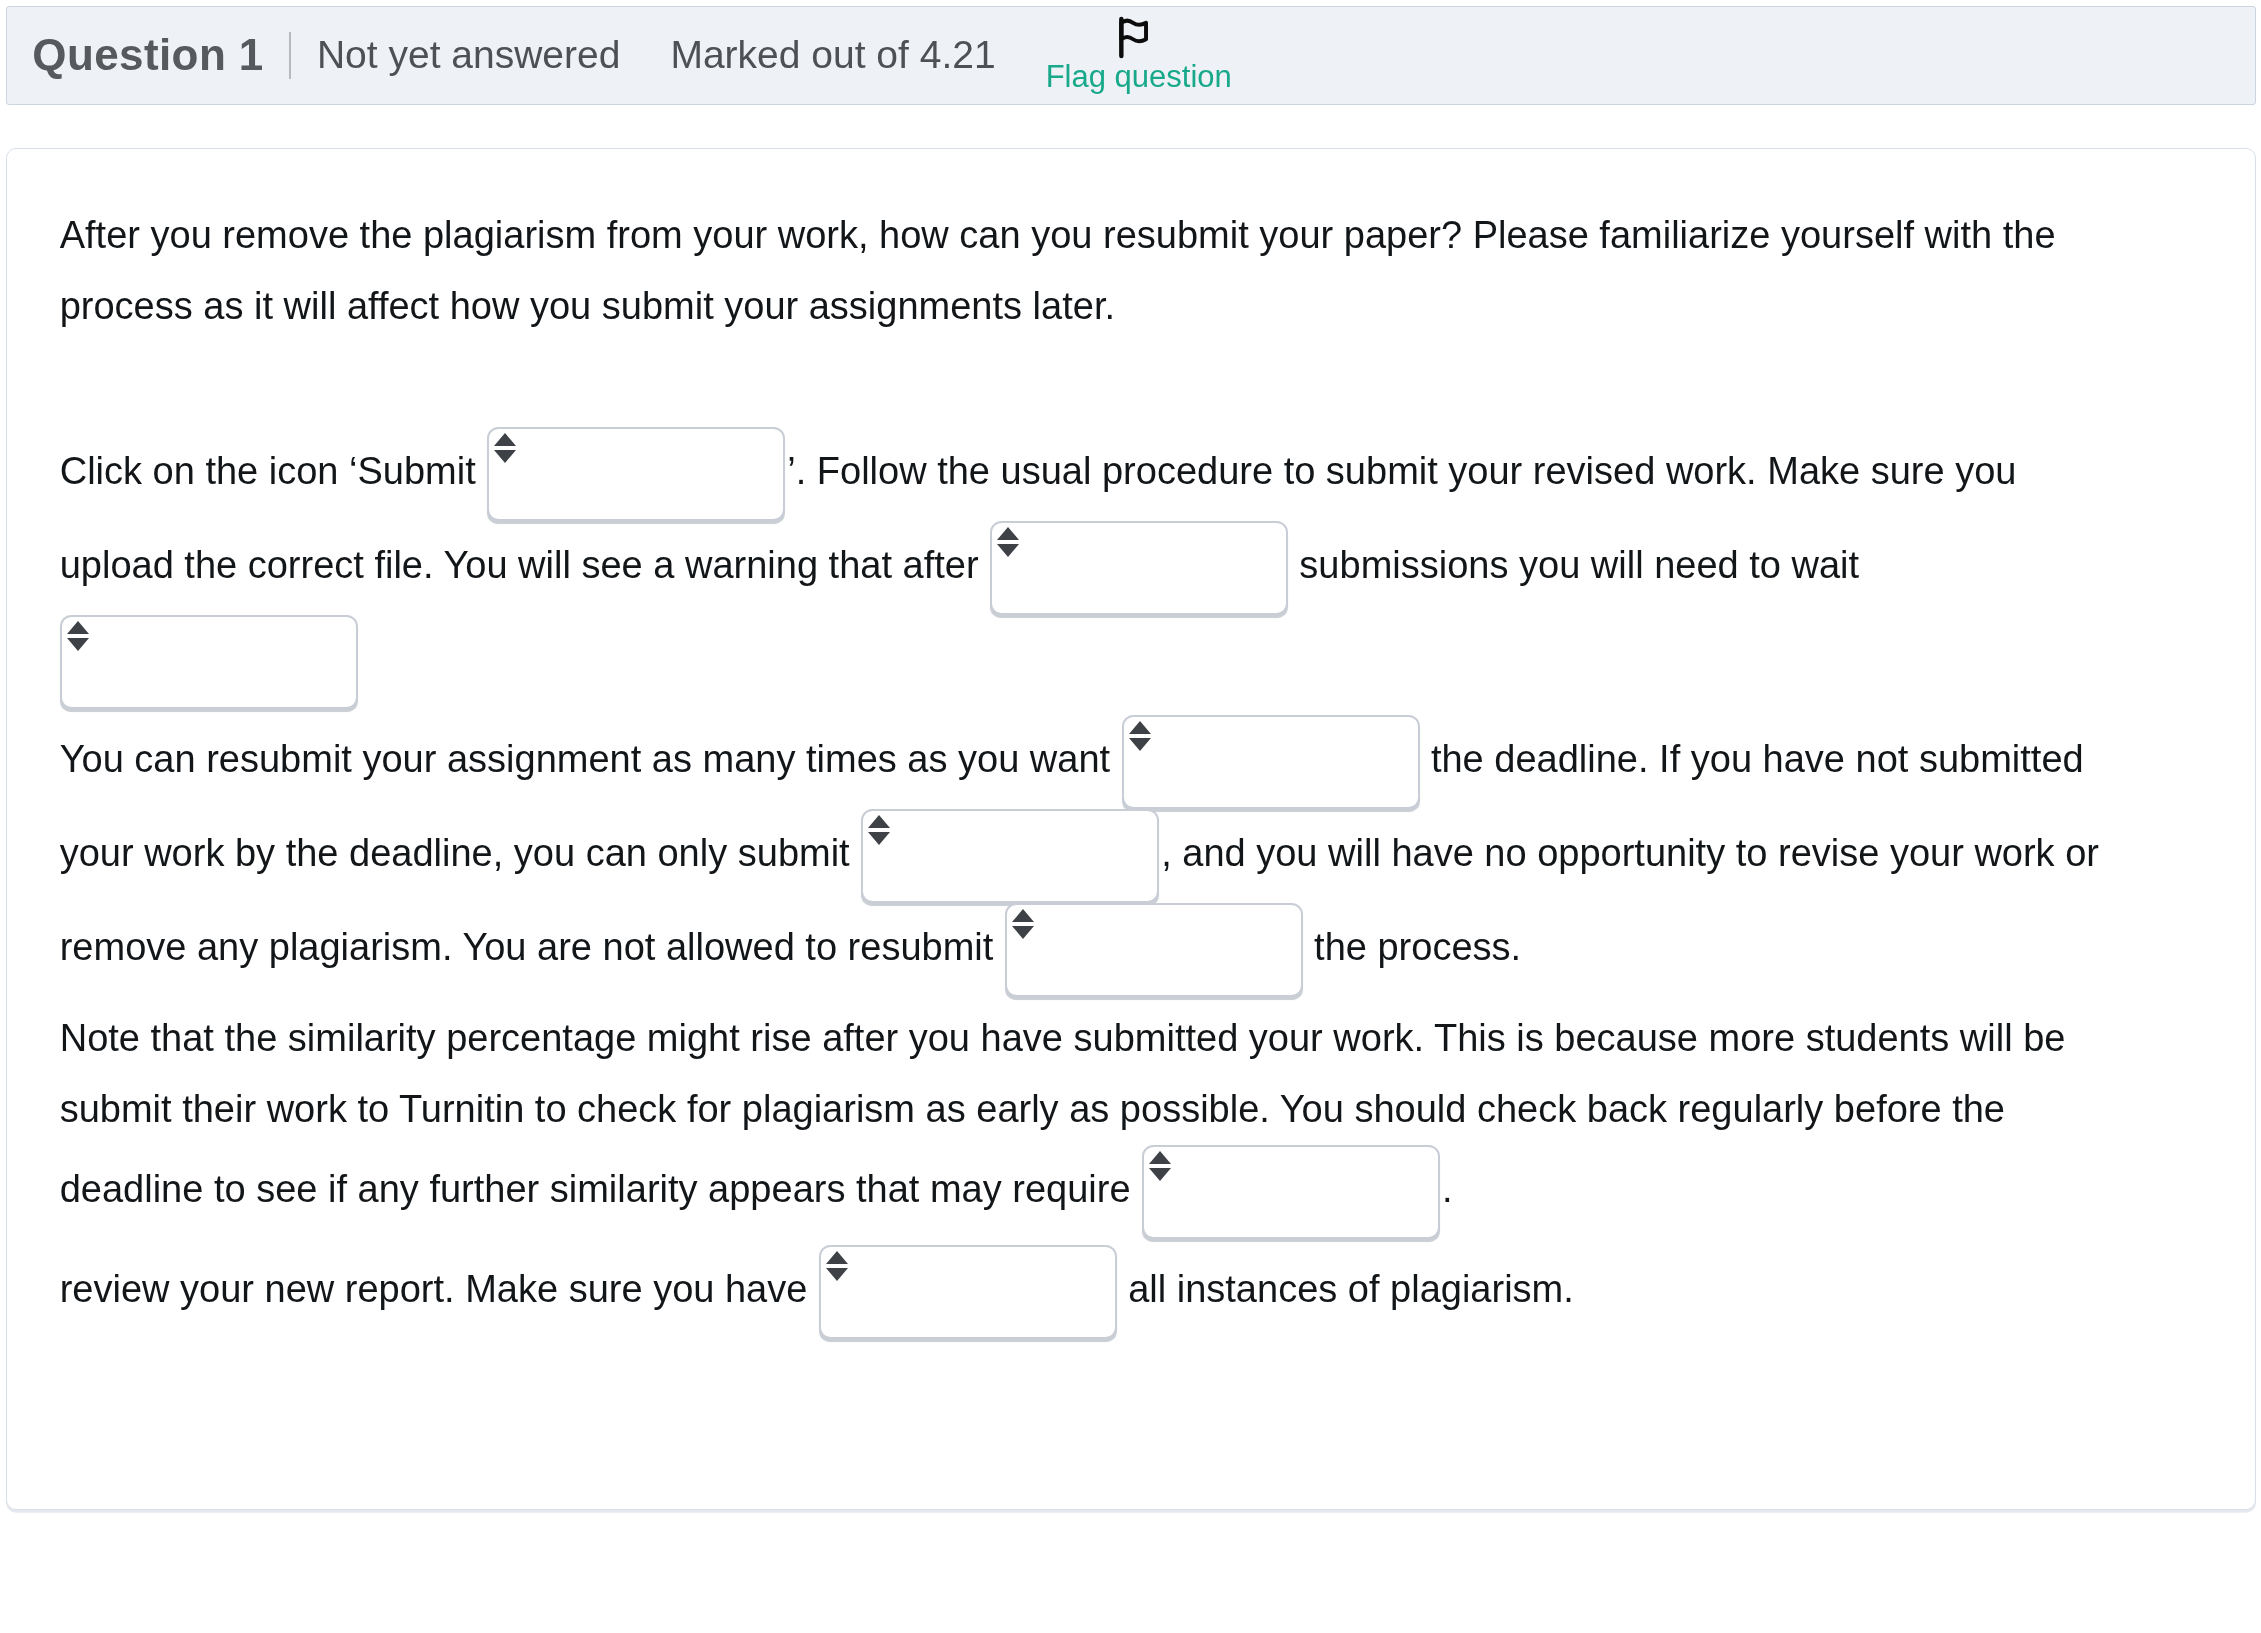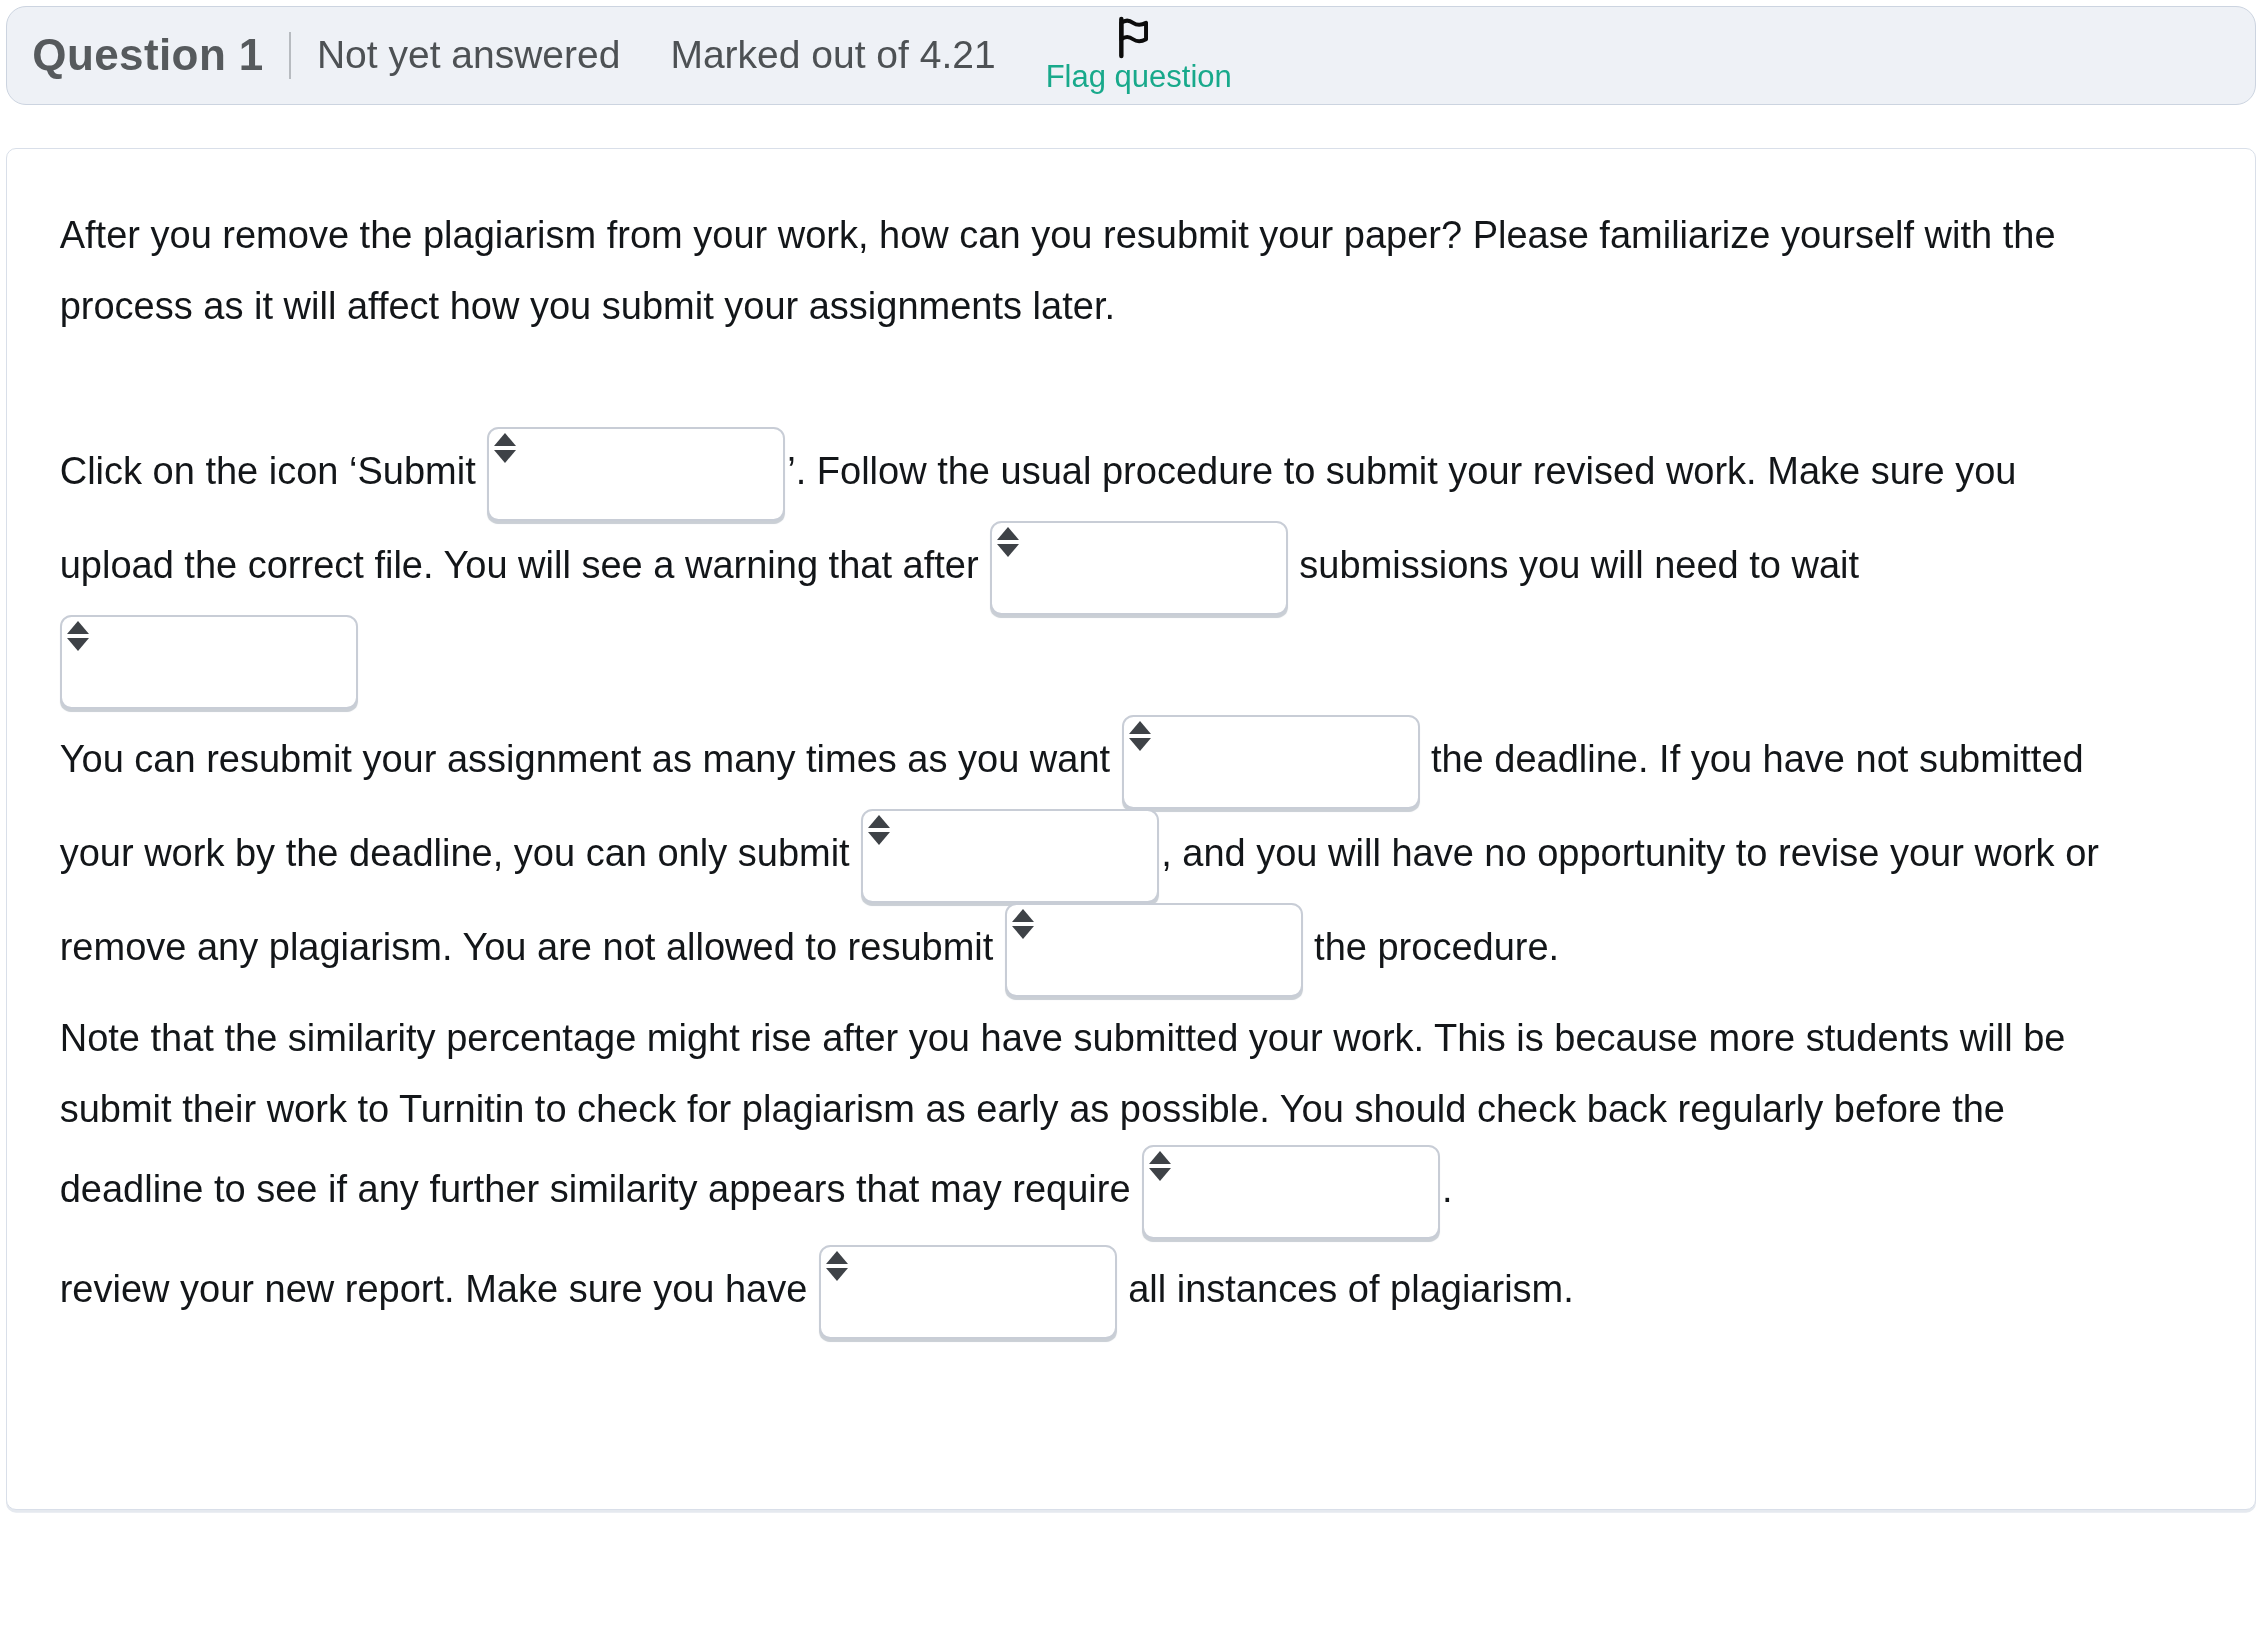--- a/index.html
+++ b/index.html
@@ -10,21 +10,21 @@
     font-family: "Liberation Sans", "DejaVu Sans", sans-serif;
     overflow: hidden;
   }
   
   .qheader {
     position: absolute;
     left: 5.7px; top: 5.7px;
     width: 2250px; height: 99px;
     background: #eef1f6;
     border: 1.4px solid #ccd4e0;
-    border-radius: 20px;
+    border-radius: 3px;
     display: flex;
     align-items: center;
     padding: 0 25.6px;
   }
   .qnum {
     font-size: 44px;
     font-weight: bold;
     color: #565a5d;
     letter-spacing: 0.4px;
   }
@@ -164,21 +164,21 @@
     <div class="line">
       <span class="seg">your work by the deadline, you can only submit</span><span class="sel mr-tight"><span class="spin">
             <i class="tri-up"></i>
             <i class="tri-down"></i>
           </span></span><span class="seg">, and you will have no opportunity to revise your work or</span>
     </div>
     <div class="line">
       <span class="seg">remove any plagiarism. You are not allowed to resubmit</span><span class="sel"><span class="spin">
             <i class="tri-up"></i>
             <i class="tri-down"></i>
-          </span></span><span class="seg">the procedure.</span>
+          </span></span><span class="seg">the process.</span>
     </div>
   </div>
 
   <div class="para">
     <div class="line"><span class="seg">Note that the similarity percentage might rise after you have submitted your work. This is because more students will be</span></div>
     <div class="line"><span class="seg">submit their work to Turnitin to check for plagiarism as early as possible. You should check back regularly before the</span></div>
     <div class="line">
       <span class="seg">deadline to see if any further similarity appears that may require</span><span class="sel mr-tight"><span class="spin">
             <i class="tri-up"></i>
             <i class="tri-down"></i>

